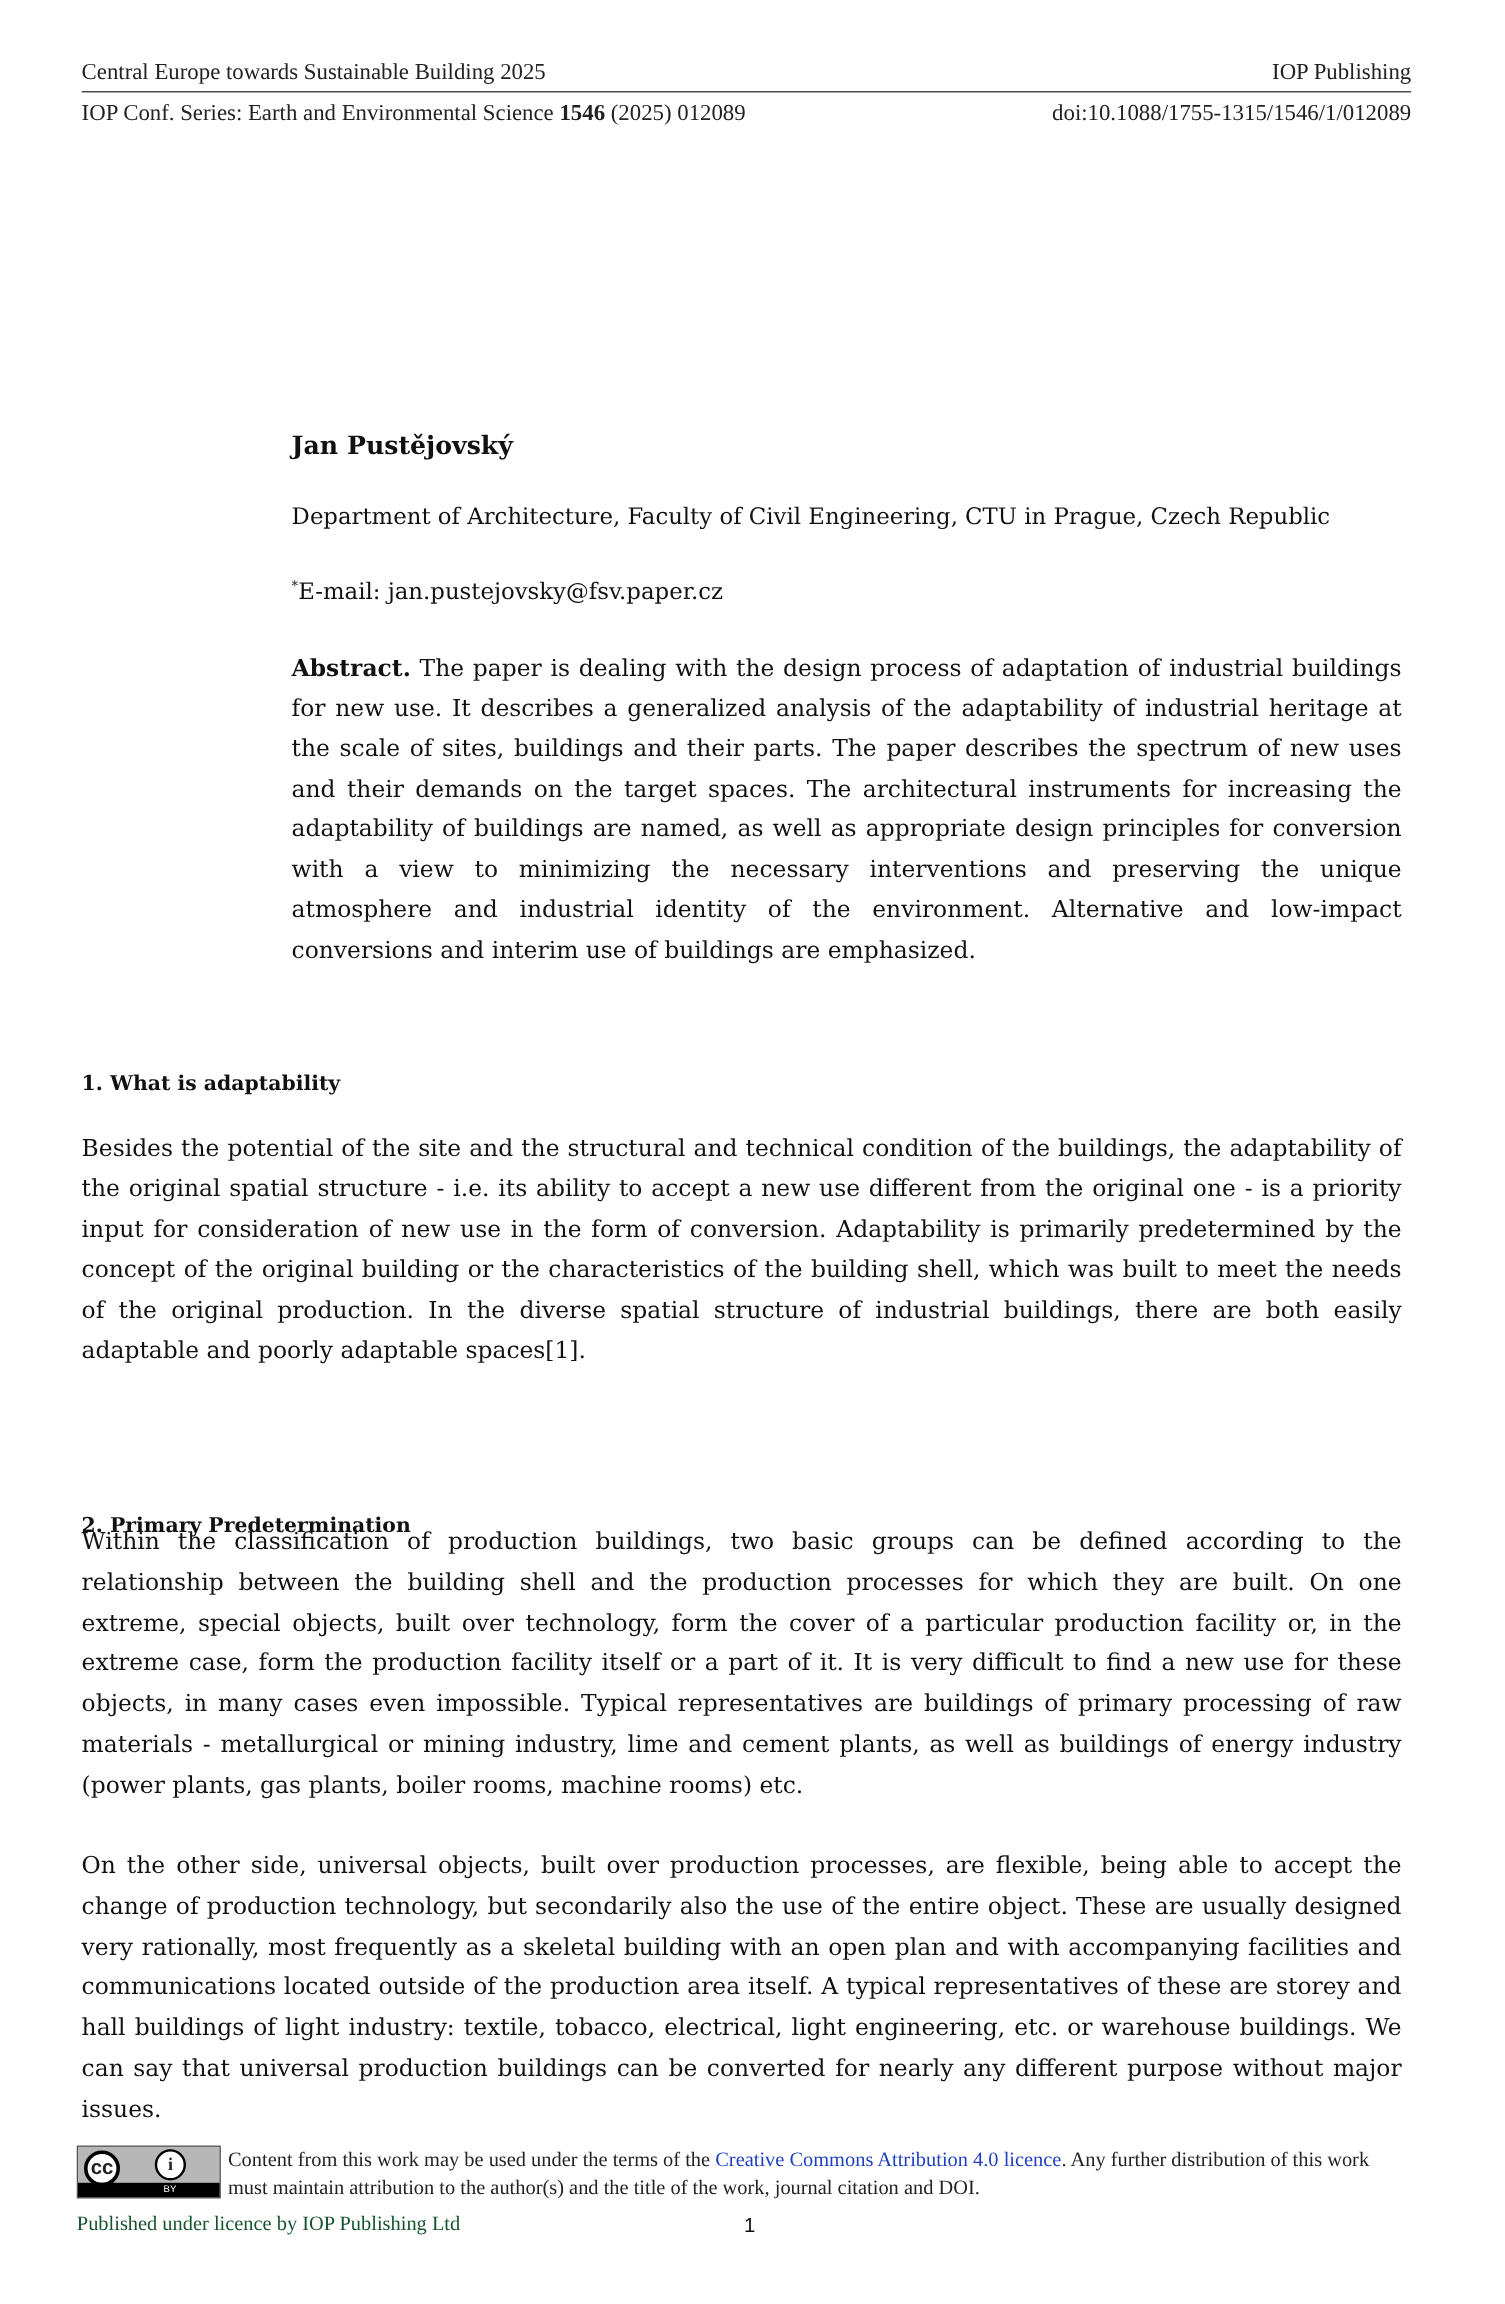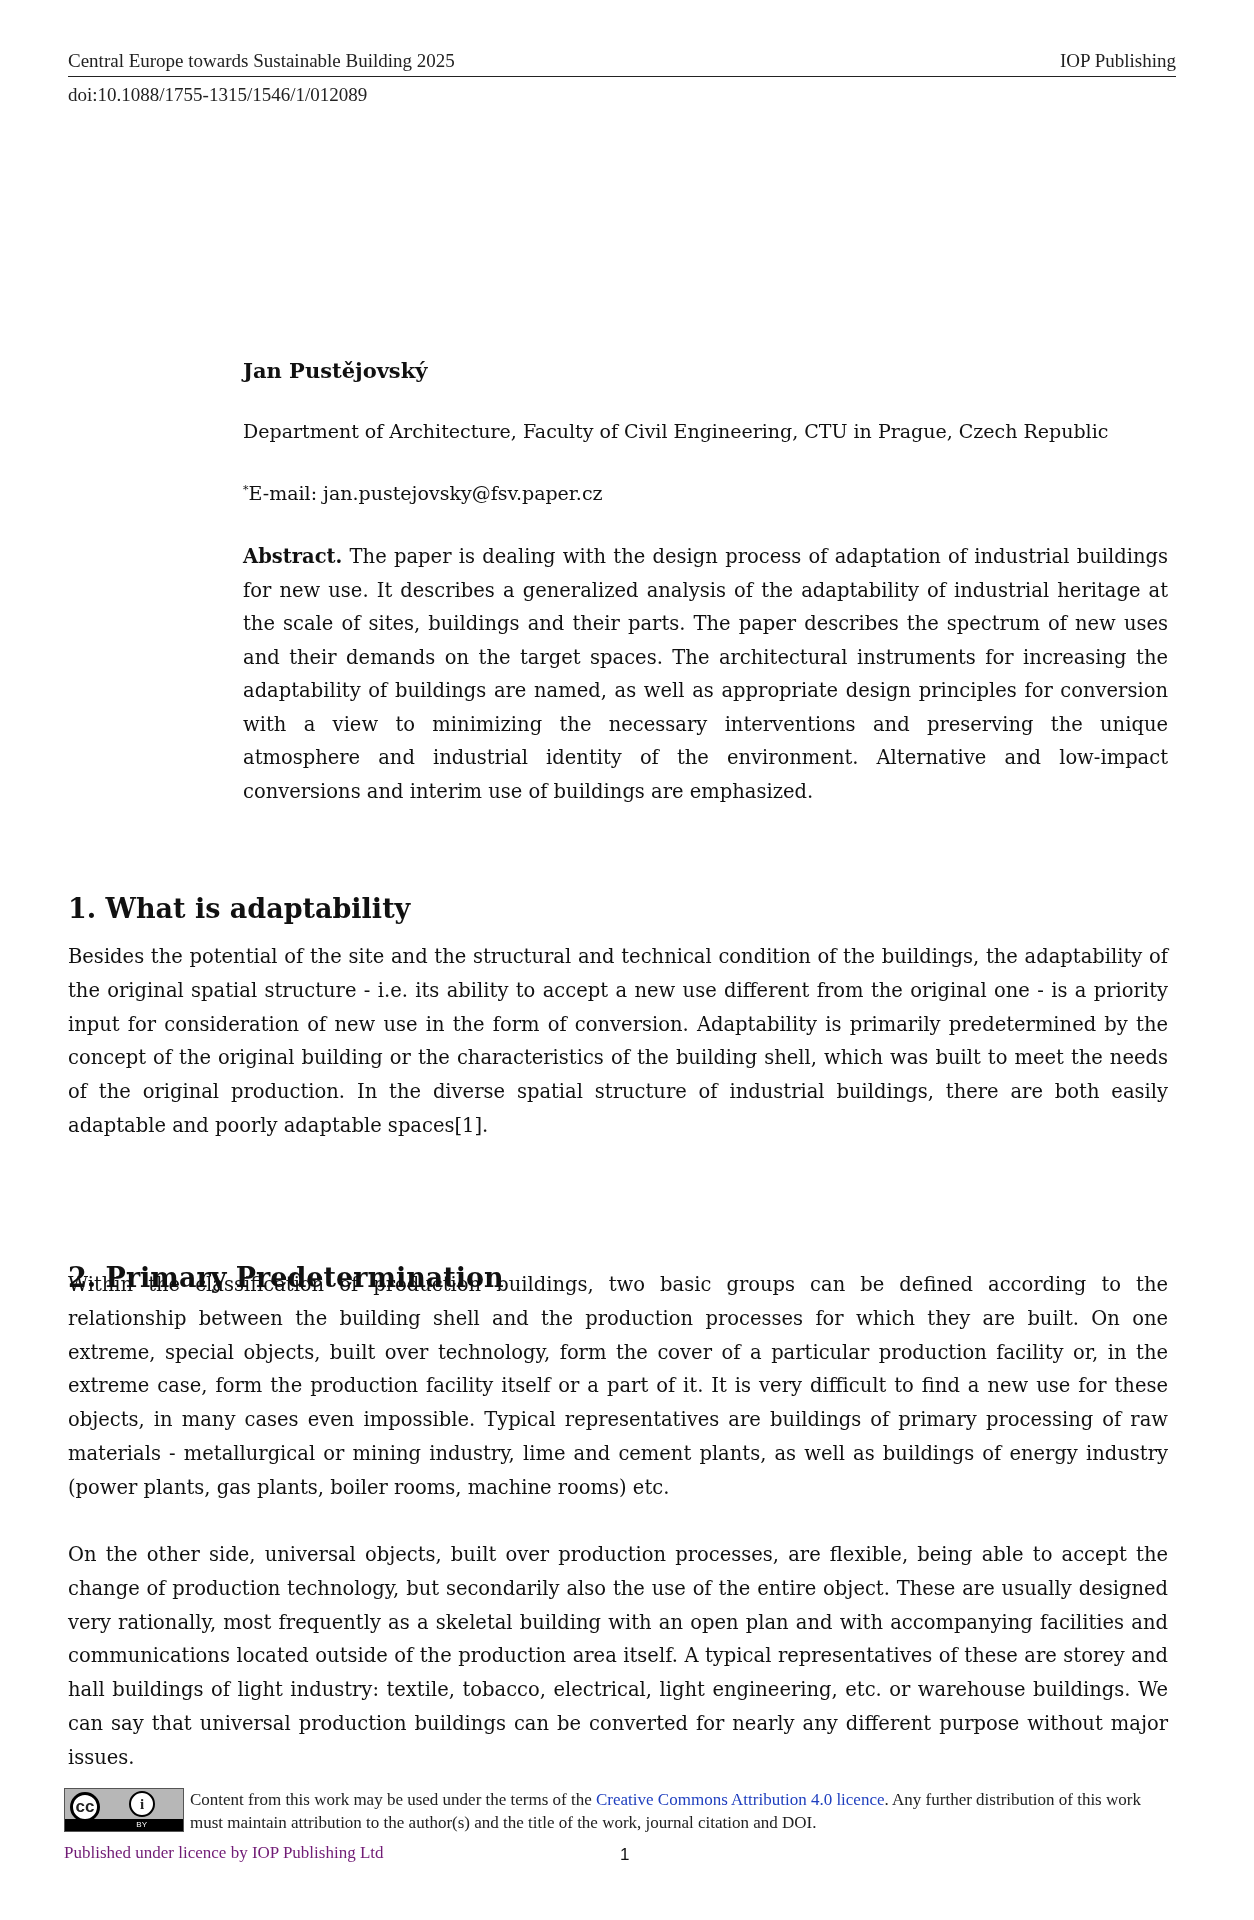--- a/index.html
+++ b/index.html
@@ -15,50 +15,51 @@
 
   .author-block { position: absolute; left: 243px; width: 940px; font-family: "DejaVu Serif", serif; }
   .author { top: 358px; font-weight: bold; font-size: 21px; }
   .affil { top: 420px; font-size: 19px; }
   .email { top: 482px; font-size: 19px; }
   .email sup { font-size: 11px; }
 
   .abstract { position: absolute; left: 243px; top: 540px; width: 925px; font-family: "DejaVu Serif", serif; font-size: 19.5px; line-height: 33.5px; text-align: justify; margin: 0; }
   .abstract b { font-weight: bold; }
 
-  .section-heading { position: absolute; left: 68px; font-family: "DejaVu Serif", serif; font-weight: bold; font-size: 27px; margin: 0; }
+  .section-heading { position: absolute; left: 68px; font-family: "DejaVu Serif", serif; font-weight: bold; font-size: 17px; margin: 0; }
   .s1h { top: 893px; }
   .s2h { top: 1262px; }
 
   .body-text { position: absolute; left: 68px; width: 1100px; font-family: "DejaVu Serif", serif; font-size: 19.5px; line-height: 33.8px; text-align: justify; margin: 0; }
   .s1p { top: 940px; }
   .s2p1 { top: 1268px; }
   .s2p2 { top: 1538px; }
 
   .license { position: absolute; left: 64px; top: 1788px; width: 1112px; display: flex; align-items: flex-start; font-family: "Liberation Serif", serif; font-size: 17px; line-height: 23px; color: #222; }
   .cc-badge { width: 118px; height: 42px; flex: 0 0 118px; margin-right: 6px; background: #b7b7b7; position: relative; border: 1px solid #555; }
   .cc-badge .bar { position: absolute; left: 0; right: 0; bottom: 0; height: 12px; background: #000; }
   .cc-badge .by { position: absolute; right: 36px; bottom: 0; color: #fff; font-family: "Liberation Sans", sans-serif; font-size: 8px; line-height: 12px; margin-top: 32px; }
   .cc-badge .cc { position: absolute; left: 5px; top: 3px; width: 30px; height: 30px; border-radius: 50%; background: #fff; border: 3px solid #000; box-sizing: border-box; font-family: "Liberation Sans", sans-serif; font-weight: bold; font-size: 17px; line-height: 24px; text-align: center; }
   .cc-badge .person { position: absolute; left: 64px; top: 2px; width: 26px; height: 26px; border-radius: 50%; background: #fff; border: 2px solid #000; box-sizing: border-box; font-family: "Liberation Serif", serif; font-weight: bold; font-size: 15px; line-height: 22px; text-align: center; }
   .license a { color: #1f3fbf; text-decoration: none; }
 
-  .published { position: absolute; left: 64px; top: 1843px; font-family: "Liberation Serif", serif; font-size: 17px; color: #701a75; }
+  .published { position: absolute; left: 64px; top: 1843px; font-family: "Liberation Serif", serif; font-size: 17px; color: #14532d; }
   .page-number { position: absolute; left: 620px; top: 1845px; font-family: "Liberation Sans", sans-serif; font-size: 17px; color: #111; }
 </style>
 </head>
 <body>
 
 <div class="page">
 
   <div class="hdr hdr-row1">
     <span>Central Europe towards Sustainable Building 2025</span>
     <span>IOP Publishing</span>
   </div>
   <div class="hdr hdr-row2">
+    <span><span>IOP Conf. Series: Earth and Environmental Science </span><b>1546</b><span> (2025) 012089</span></span>
     <span>doi:10.1088/1755-1315/1546/1/012089</span>
   </div>
 
 
   <div class="author-block affil">Department of Architecture, Faculty of Civil Engineering, CTU in Prague, Czech Republic</div>
   <div class="author-block author">Jan Pustějovský</div>
   <div class="author-block email"><sup>*</sup><span>E-mail: jan.pustejovsky@fsv.paper.cz</span></div>
 
   <p class="abstract"><b>Abstract.</b><span> The paper is dealing with the design process of adaptation of industrial buildings for new use. It describes a generalized analysis of the adaptability of industrial heritage at the scale of sites, buildings and their parts. The paper describes the spectrum of new uses and their demands on the target spaces. The architectural instruments for increasing the adaptability of buildings are named, as well as appropriate design principles for conversion with a view to minimizing the necessary interventions and preserving the unique atmosphere and industrial identity of the environment. Alternative and low-impact conversions and interim use of buildings are emphasized.</span></p>
 

